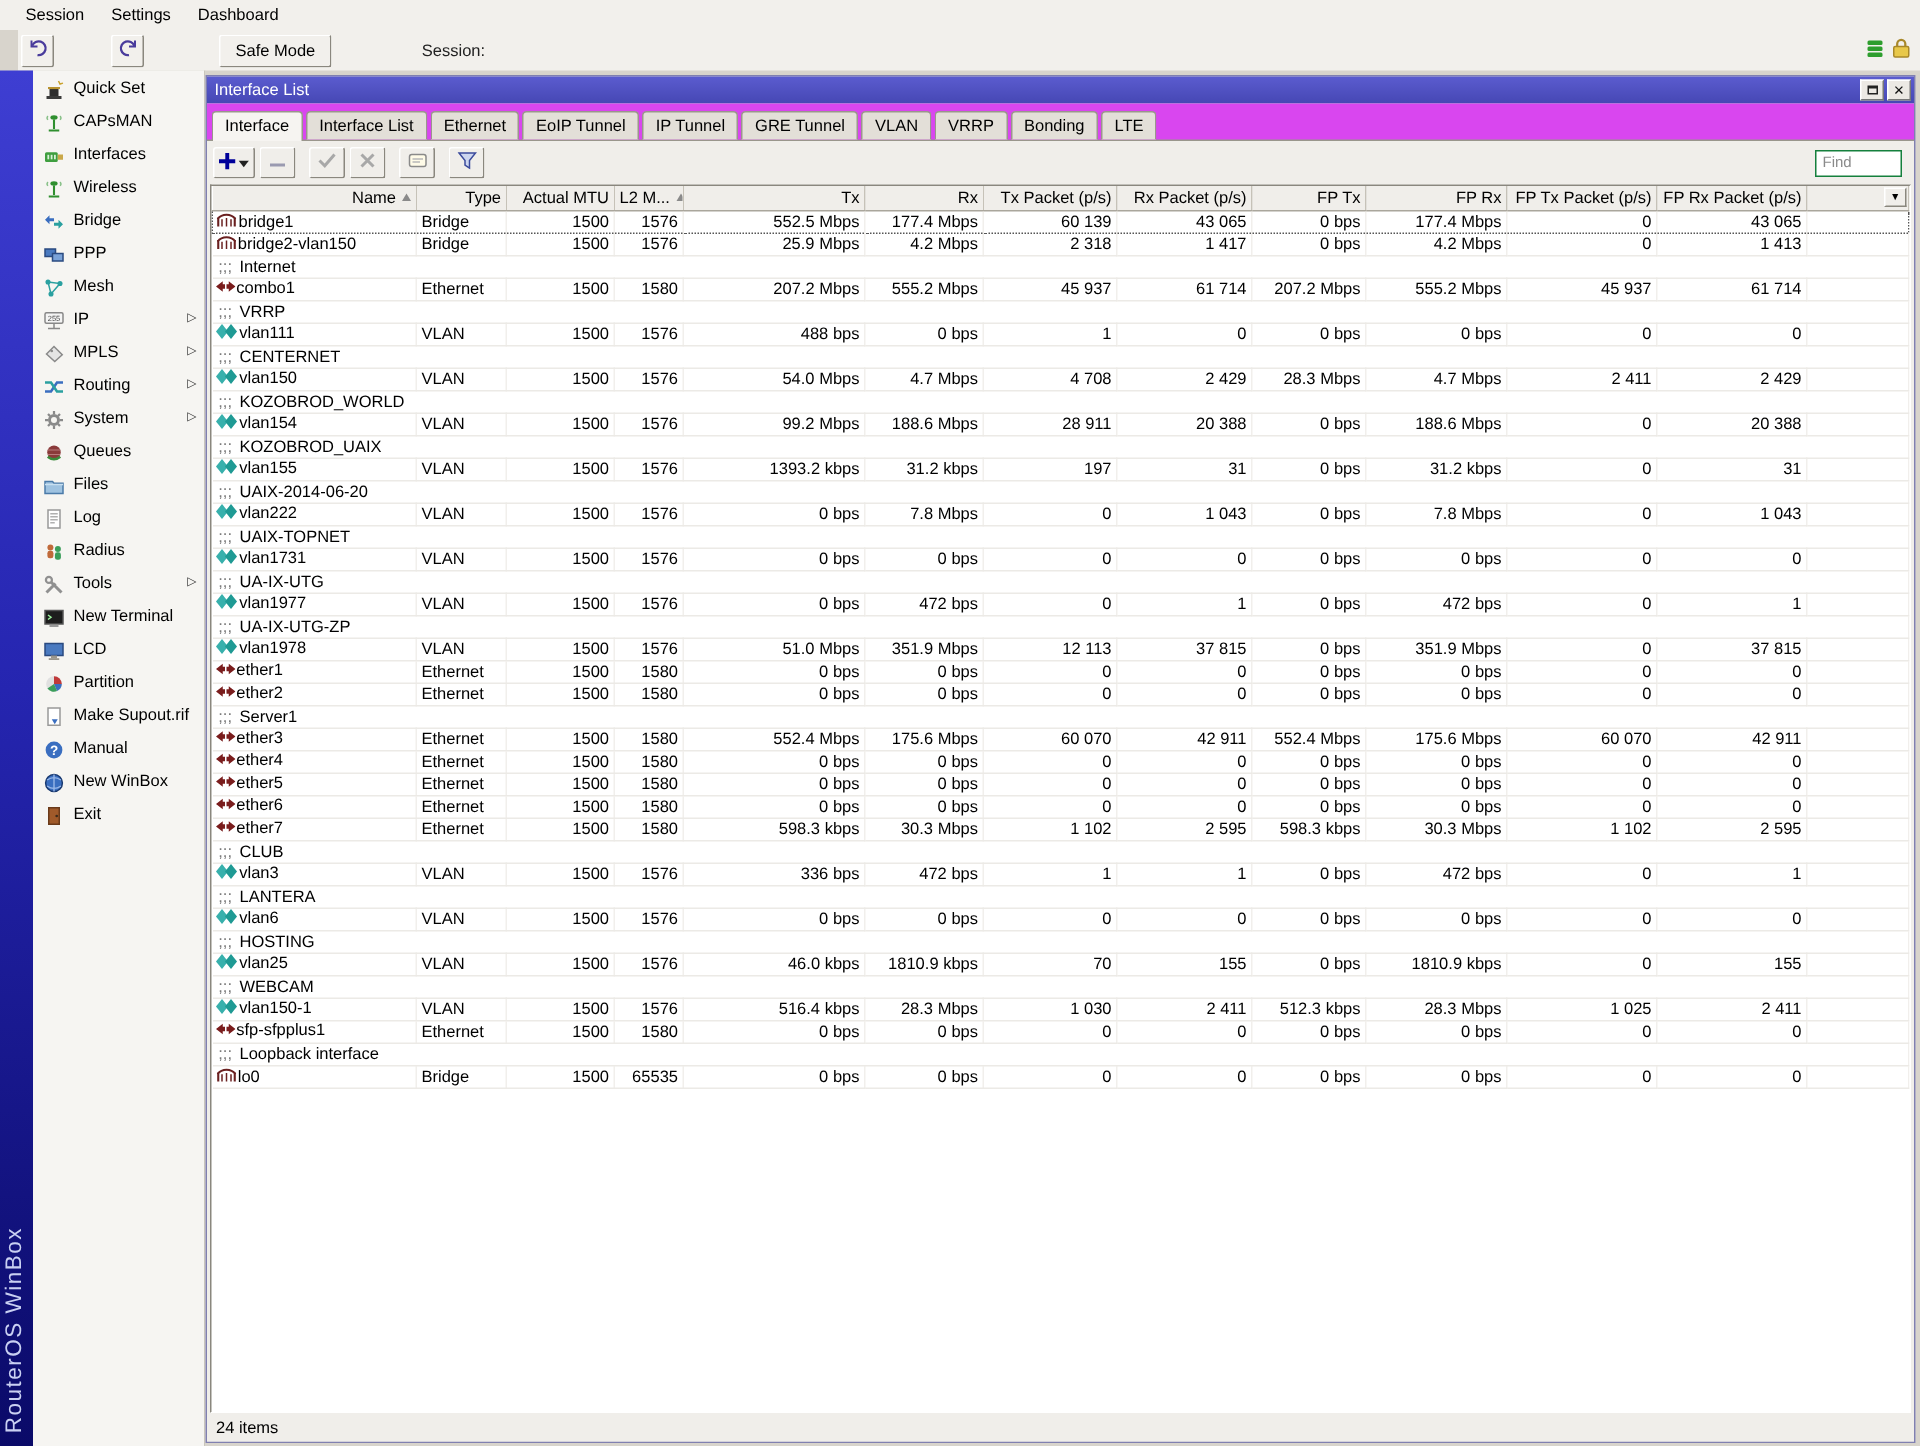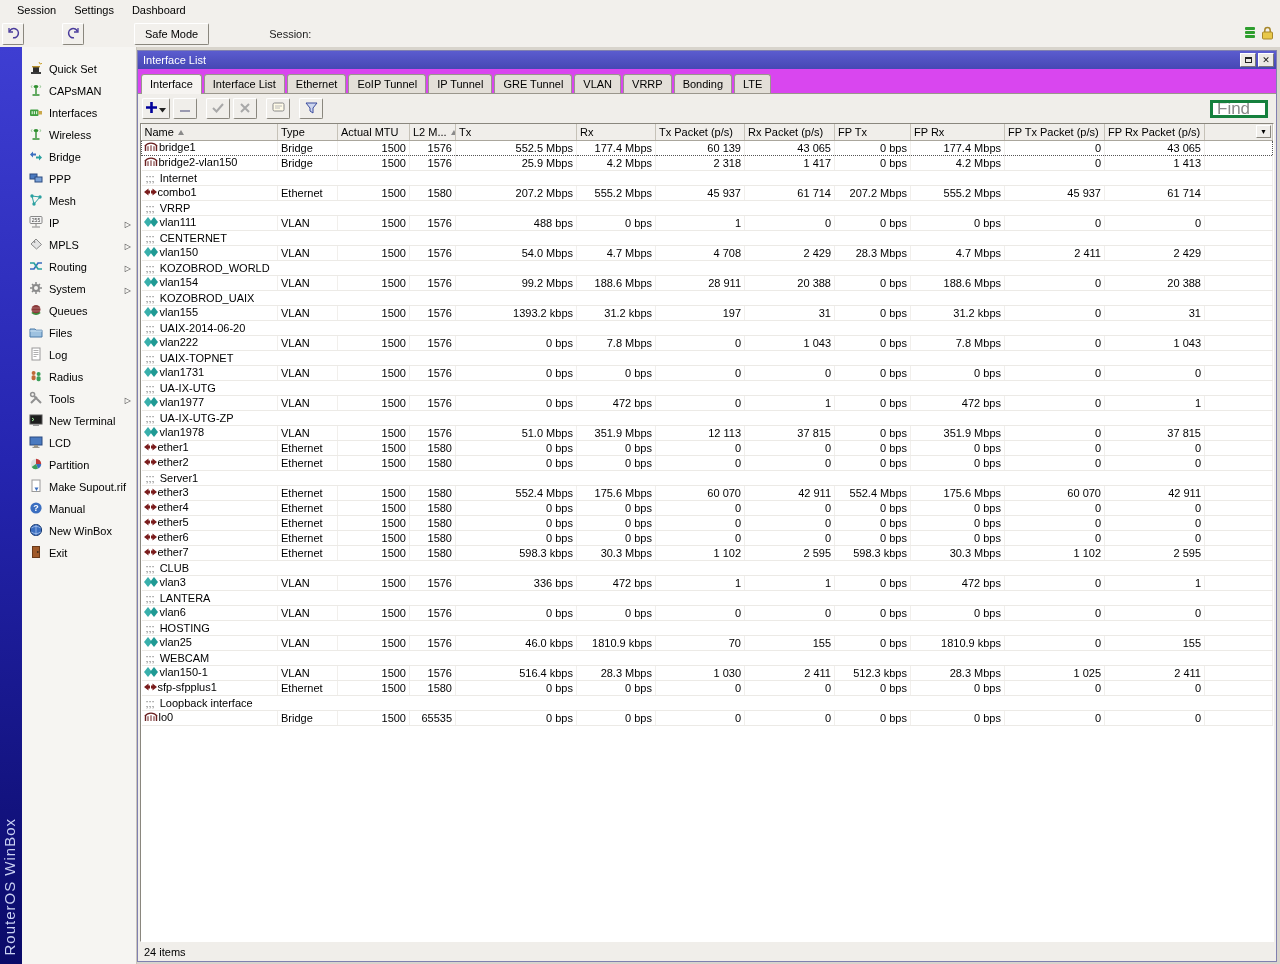--- a/index.html
+++ b/index.html
@@ -6,39 +6,39 @@
   html,body { width:1280px; height:964px; overflow:hidden; }
   body {
     font-family:"Liberation Sans","DejaVu Sans",sans-serif;
     font-size:11px; color:#000; background:#d8d4cc; position:relative;
   }
   
   .menubar { position:absolute; top:0; left:0; right:0; height:20px;
     background:#f2f0ec; display:flex; align-items:center; padding-left:8px; }
   .menu-item { padding:2px 9px; cursor:default; }
   
-  .main-toolbar { position:absolute; top:20px; left:0; right:0; height:27px;
+  .main-toolbar { position:absolute; top:20px; left:12px; right:0; height:27px;
     background:#f2f0ec; display:flex; align-items:center;gap:36px; }
   .tb-btn { width:22px; height:22px; margin-left:2px; background:#f2f0ec;
     border:1px solid; border-color:#fff #8a877e #8a877e #fff; border-radius:2px;
     display:flex; align-items:center; justify-content:center; }
   .safe-mode { height:22px; margin-left:14px; padding:0 10px; background:#f2f0ec;
     border:1px solid; border-color:#fff #8a877e #8a877e #fff; border-radius:2px;
     display:flex; align-items:center; }
   .session-label { margin-left:24px; color:#222; }
   .tb-right { margin-left:auto; display:flex; align-items:center; gap:5px; padding-right:6px; }
   
   .brand-strip { position:absolute; top:47px; bottom:0; left:0; width:22px;
     background:linear-gradient(180deg,#3e3ed2 0%,#2525b0 45%,#0a0a68 100%); }
   .brand-text { position:absolute; bottom:8px; left:1px; color:#c9d0f2;
     writing-mode:vertical-rl; transform:rotate(180deg); font-size:15px; letter-spacing:1px; white-space:nowrap; }
   
   .sidebar { position:absolute; top:47px; bottom:0; left:22px; width:115px;
     background:#f6f5f2; border-right:1px solid #c9c5bc; padding-top:6px; }
-  .side-item { height:22px; display:flex; align-items:flex-end; padding-left:7px; cursor:default; }
+  .side-item { height:22px; display:flex; align-items:flex-start; padding-left:7px; cursor:default; }
   .side-item .sicon { width:17px; height:14px; display:inline-flex; align-items:center; }
   .side-item .slabel { padding-left:3px; }
   .side-item .sarrow { margin-left:auto; margin-right:5px; font-size:8px; color:#333; }
   
   .window { position:absolute; top:50px; left:137px; right:3px; bottom:2px;
     background:#f0eeea; border:1px solid #8080b0; display:flex; flex-direction:column; }
   .titlebar { height:18px; background:linear-gradient(180deg,#5b5ccf,#4647b4);
     color:#fff; display:flex; align-items:center; padding:0 2px 0 5px; flex:0 0 18px; }
   .titlebar .ttext { flex:1; }
   .win-btn { width:16px; height:14px; margin-left:2px; background:#ece9e4;
@@ -51,28 +51,28 @@
   .tab { padding:3px 8px 3px 8px; margin-right:2px; background:#e3dfd8;
     border:1px solid #9a968c; border-bottom:none; border-radius:3px 3px 0 0; cursor:default; }
   .tab.active { background:#f6f4f1; position:relative; top:1px; padding-bottom:4px; }
   
   .win-toolbar { flex:0 0 29px; display:flex; align-items:center; padding:0 4px; gap:3px; }
   .wbtn { height:21px; min-width:24px; background:#f0eeea; border:1px solid;
     border-color:#fff #8a877e #8a877e #fff; border-radius:2px;
     display:flex; align-items:center; justify-content:center; gap:2px; padding:0 3px; }
   .wbtn.gap { margin-left:6px; }
   .find-box { margin-left:auto; margin-right:4px; }
-  .find-box input { width:58px; height:18px; border:3px solid #15803d; font-size:17px;
+  .find-box input { width:58px; height:18px; border:1px solid #15803d; font-size:10px;
     padding:1px 4px; font-family:inherit; color:#444; }
   .find-box input::placeholder { color:#8a8a8a; opacity:1; }
   
   .table-wrap { flex:1; margin:0 2px; background:#fff; overflow:hidden;
     border:1px solid; border-color:#8a877e #fff #fff #8a877e; }
   table { border-collapse:collapse; table-layout:fixed; width:100%; }
-  th { background:#f0eeea; font-weight:normal; text-align:left; height:16px;
+  th { background:#f0eeea; font-weight:normal; text-align:right; height:16px;
     padding:0 3px; border-right:1px solid #c6c2b8; border-bottom:1px solid #aaa69c;
     overflow:hidden; white-space:nowrap; position:relative; }
   td { height:15px; padding:0 3px; border-right:1px solid #f1efec;
     border-bottom:1px solid #eceae6; overflow:hidden; white-space:nowrap; }
   td.num { text-align:right; }
   td.name-cell { padding-left:2px; }
   td.name-cell .ric { display:inline-block; vertical-align:-1px; margin-right:1px; }
   tr.indent td.name-cell { }
   tr.comment-row td { padding-left:4px; }
   tr.comment-row .cpre { color:#7a7a7a; margin-right:5px; }

